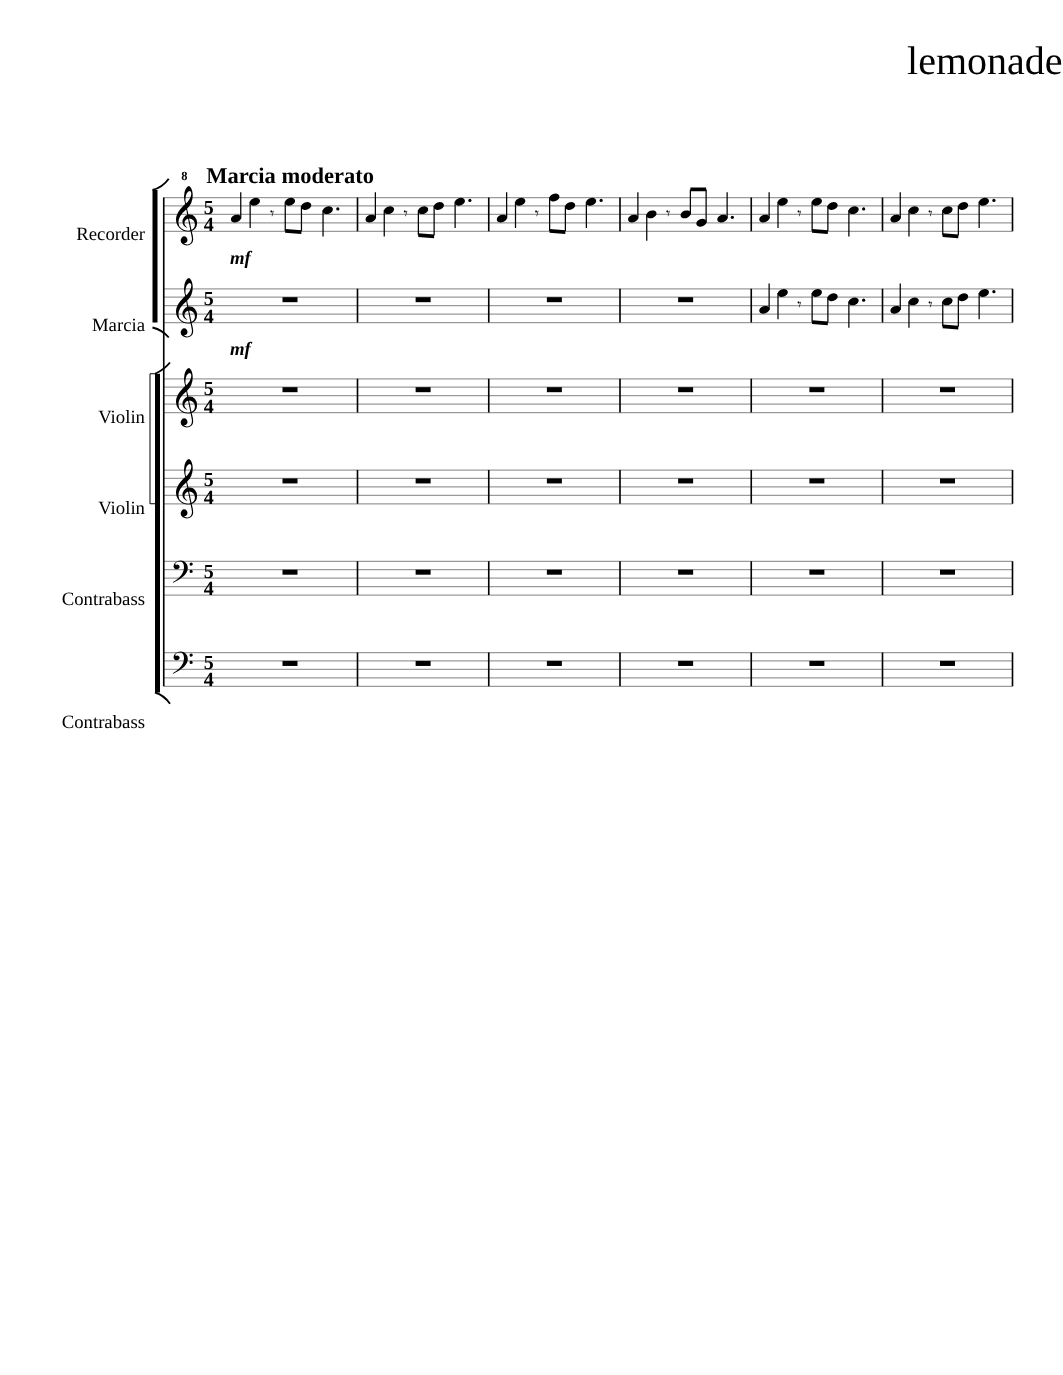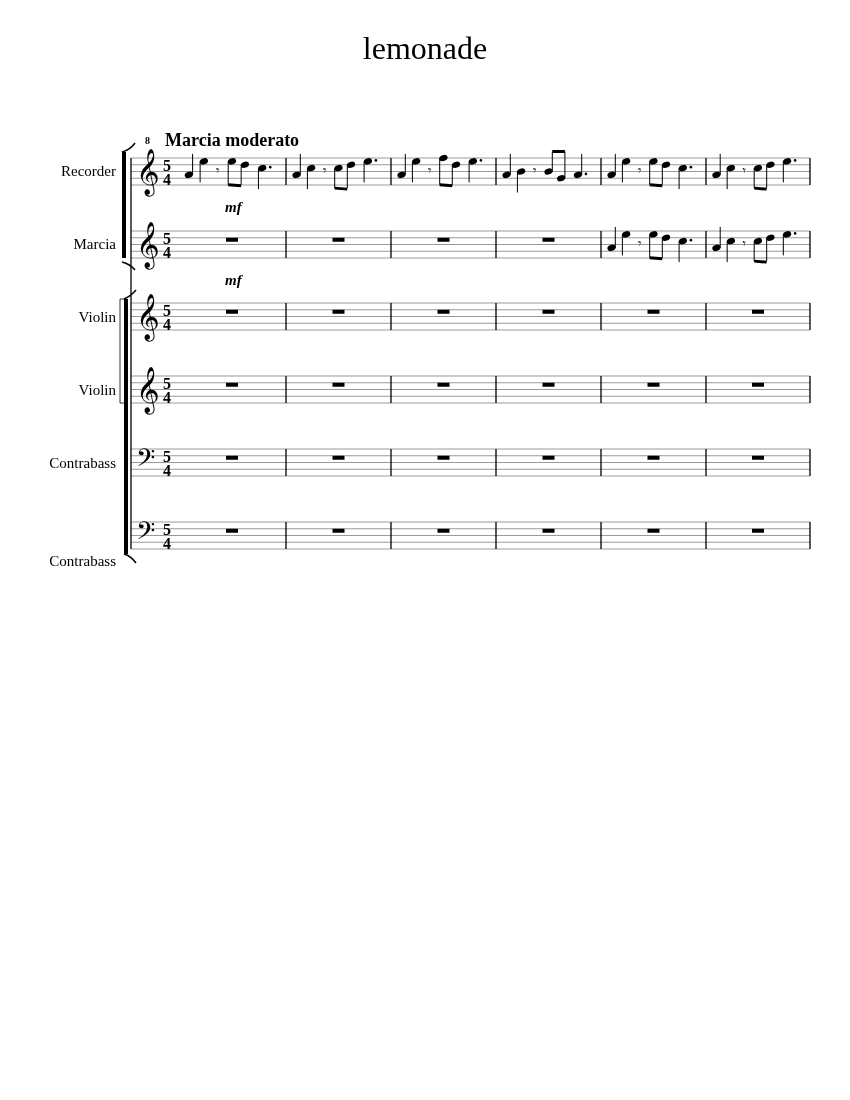--- a/index.html
+++ b/index.html
@@ -1,20 +1,20 @@
 <!DOCTYPE html>
 <html><head>
 <meta charset="utf-8">
 <style>
   html, body { margin:0; padding:0; background:#ffffff; }
   body { width:850px; height:1100px; position:relative; overflow:hidden; font-family:"Liberation Serif", serif; color:#000; }
-  .title { position:absolute; left:0; width:850px; top:30px; text-align:center; font-size:32px; font-family:"Liberation Serif", serif; }
+  .title { position:absolute; left:0; width:850px; top:30px; text-align:right; font-size:32px; font-family:"Liberation Serif", serif; }
   .tempo { position:absolute; left:165px; top:130px; font-size:18px; font-weight:bold; font-family:"Liberation Serif", serif; }
-  .label { position:absolute; width:116px; left:0; text-align:right; font-size:15px; font-family:"Liberation Serif", serif; }
-  .dyn { position:absolute; font-style:italic; font-weight:bold; font-size:15px; font-family:"Liberation Serif", serif;margin-left:41px; }
+  .label { position:absolute; width:116px; left:0; text-align:right; font-size:15px; font-family:"Liberation Serif", serif;margin-top:17px; }
+  .dyn { position:absolute; font-style:italic; font-weight:bold; font-size:15px; font-family:"Liberation Serif", serif; }
   svg.score { position:absolute; left:0; top:0; }
 </style>
 </head>
 <body>
 
 <div class="title">lemonade</div>
 <div class="tempo">Marcia moderato</div>
 
 <div class="label" style="top:163px">Recorder</div>
 <div class="label" style="top:236px">Marcia</div>

